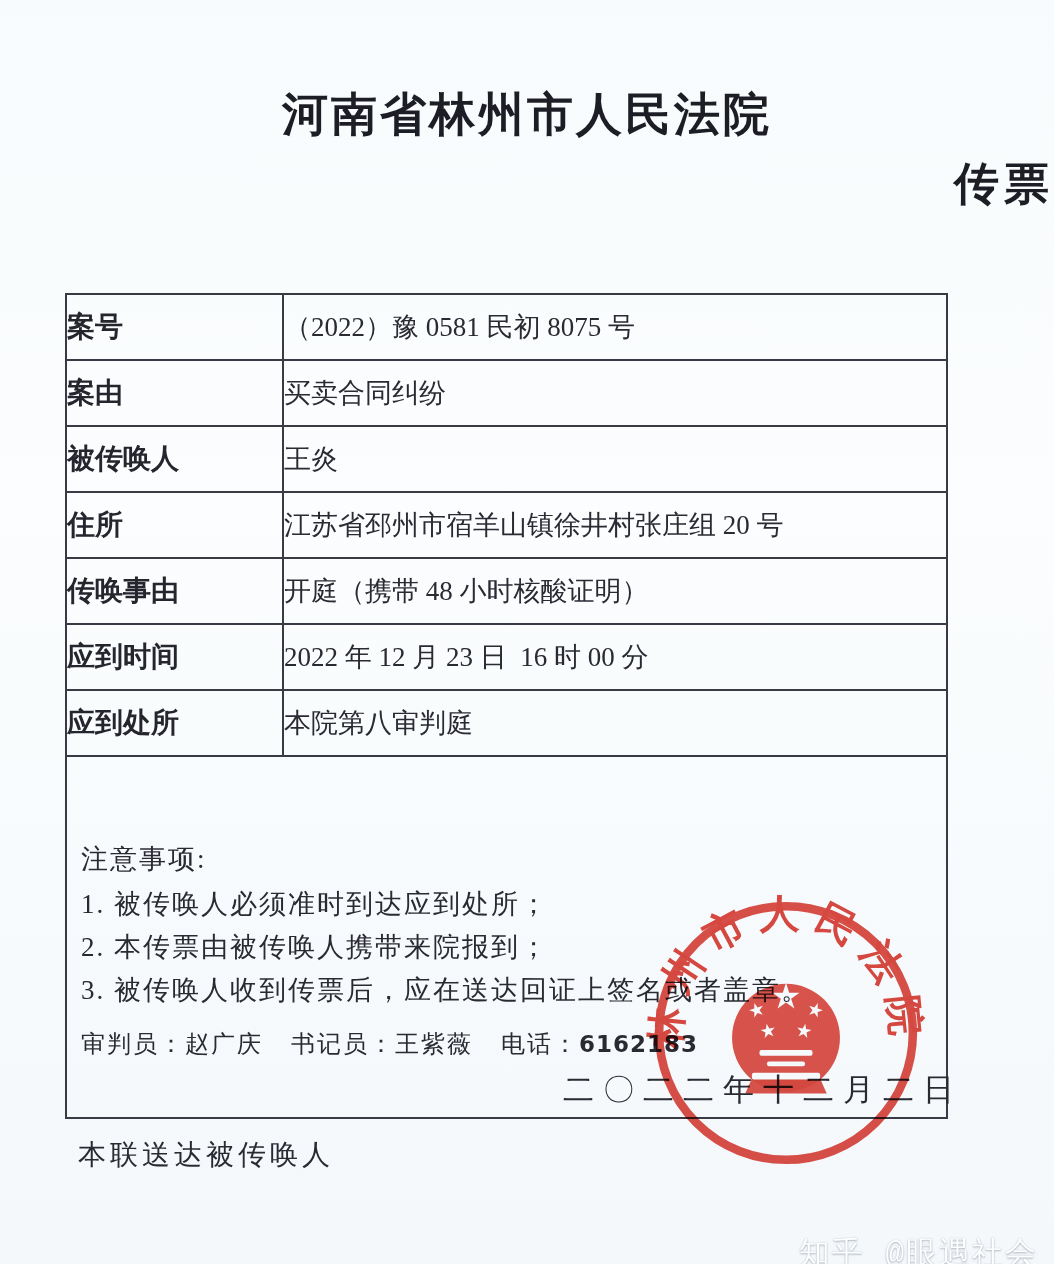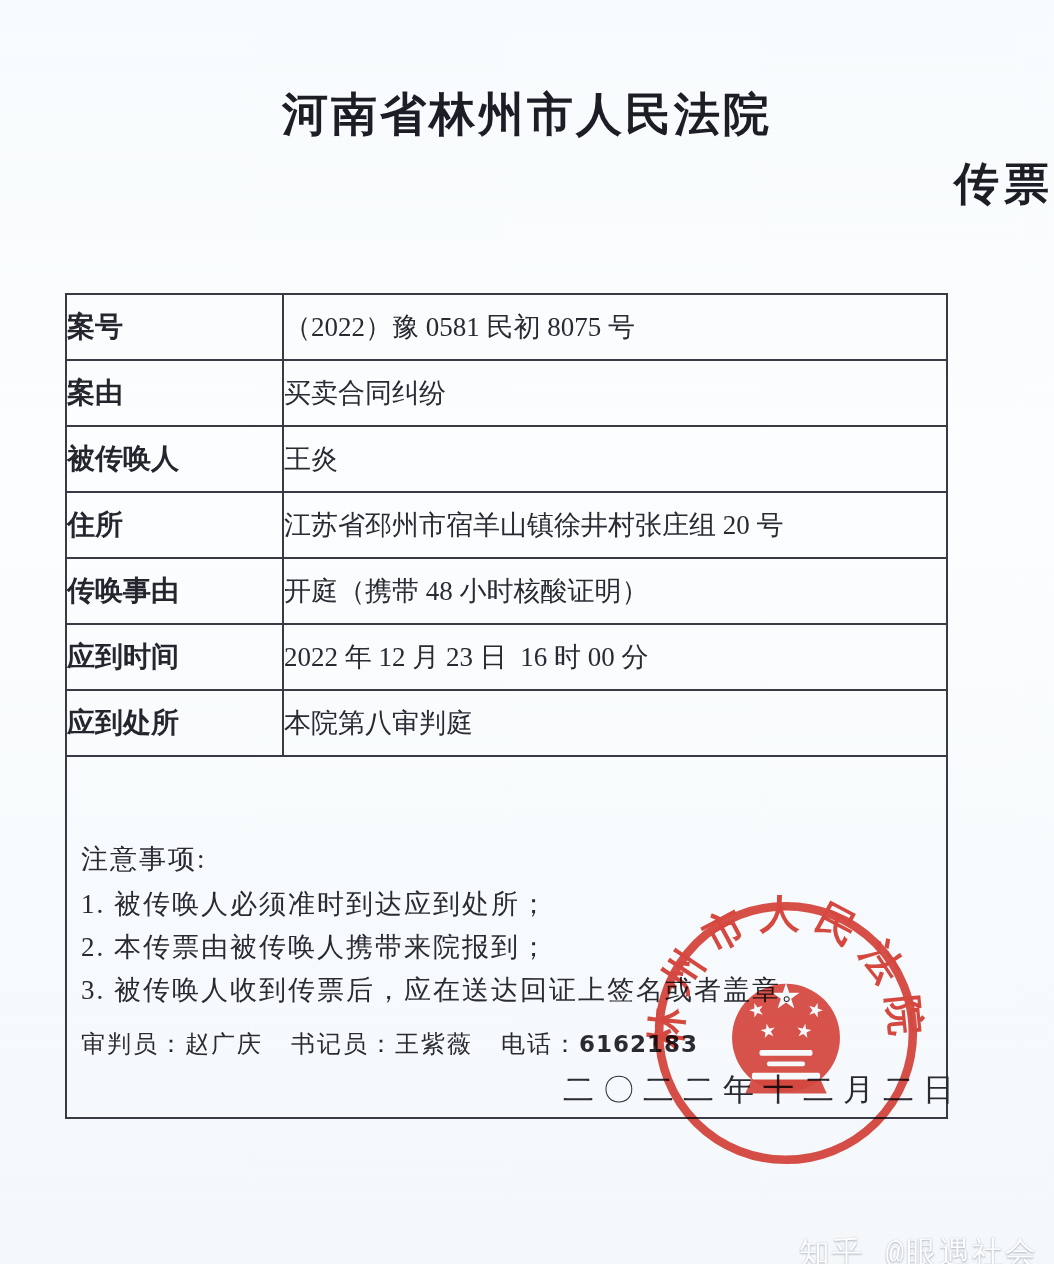--- a/index.html
+++ b/index.html
@@ -204,16 +204,17 @@
       <use href="#star" transform="translate(119,126) scale(8) rotate(-18)" fill="#ffffff"></use>
       <use href="#star" transform="translate(181,126) scale(8) rotate(18)" fill="#ffffff"></use>
       <use href="#star" transform="translate(131,148) scale(8) rotate(-10)" fill="#ffffff"></use>
       <use href="#star" transform="translate(169,148) scale(8) rotate(10)" fill="#ffffff"></use>
       <rect x="122" y="168" width="56" height="6" rx="2" fill="#ffffff"></rect>
       <rect x="130" y="180" width="40" height="5" rx="2" fill="#ffffff"></rect>
       <rect x="114" y="192" width="72" height="7" rx="2" fill="#ffffff"></rect>
     </g>
   </svg>
 
+  <div class="copy-note">本联送达被传唤人</div>
 
   <div class="watermark">知乎 @眼遇社会</div>
 
 </div>
 
 </body></html>

